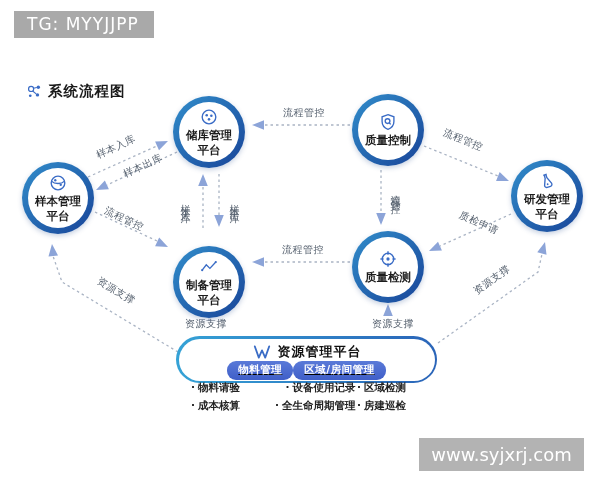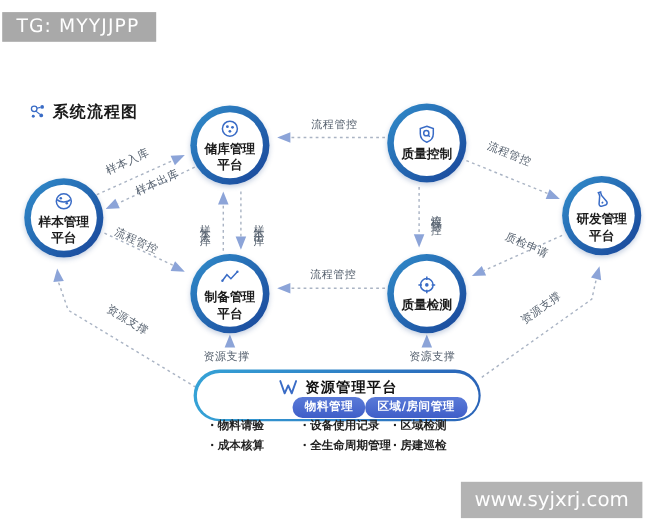--- a/index.html
+++ b/index.html
@@ -1,24 +1,24 @@
 <!DOCTYPE html>
 <html><head>
 <meta charset="utf-8">
 <style>
   html,body{margin:0;padding:0;background:#fff;}
   .canvas{position:relative;width:600px;height:480px;background:#ffffff;overflow:hidden;
           font-family:"DejaVu Sans","Liberation Sans",sans-serif;}
   
-  .tg-badge{position:absolute;left:2px;top:11px;background:#a9a9a9;color:#fff;
+  .tg-badge{position:absolute;left:14px;top:11px;background:#a9a9a9;color:#fff;
             font-size:17px;padding:3px 15px 4px 13px;letter-spacing:1px;}
   .watermark{position:absolute;left:419px;top:438px;width:165px;height:33px;background:#b3b3b3;
              color:#fff;font-size:18px;display:flex;align-items:center;justify-content:center;}
   
-  .page-title{position:absolute;left:26px;top:92px;display:flex;align-items:center;gap:5px;}
+  .page-title{position:absolute;left:26px;top:82px;display:flex;align-items:center;gap:5px;}
   .page-title .txt{font-size:14.5px;font-weight:bold;color:#1a1a1a;letter-spacing:1px;}
   
   .edges{position:absolute;left:0;top:0;z-index:1;}
   .edges polyline,.edges line{stroke:#aab4c4;stroke-width:1.3;fill:none;stroke-dasharray:2.5 3;}
   .edges polygon{fill:#8ca4d8;stroke:none;}
   
   .elbl{position:absolute;z-index:2;font-size:10px;color:#55606e;white-space:nowrap;
         letter-spacing:0.5px;transform-origin:center;}
   .vlbl{position:absolute;z-index:2;font-size:10px;color:#55606e;
         writing-mode:vertical-rl;text-orientation:upright;letter-spacing:3px;
@@ -35,24 +35,24 @@
   .nicon *{stroke:#3a6cc6;stroke-width:1.5;fill:none;}
   .nicon .f{fill:#3a6cc6;stroke:none;}
   
   .resbox{position:absolute;left:176px;top:336px;width:261px;height:47px;z-index:3;
           border-radius:26px;background:linear-gradient(90deg,#35a2d6,#2a64b8);padding:2.5px;
           box-sizing:border-box;}
   .resbox-inner{width:100%;height:100%;background:#fff;border-radius:24px;box-sizing:border-box;
           display:flex;flex-direction:column;justify-content:space-between;padding:4px 10px 5px;}
   .res-title{display:flex;align-items:center;justify-content:center;gap:6px;}
   .res-title .txt{font-size:13px;font-weight:bold;color:#111;letter-spacing:1px;text-align:center;}
-  .pill-row{display:flex;justify-content:flex-end;align-items:center;}
+  .pill-row{display:flex;justify-content:center;align-items:center;text-decoration:underline;}
   .pill{background:linear-gradient(180deg,#5a7ad8,#3f5ec8);color:#fff;font-size:10.5px;
         font-weight:bold;padding:2px 11px 3px;border-radius:9px;white-space:nowrap;letter-spacing:0.5px;}
-  .bullets{position:absolute;top:379px;z-index:3;}
+  .bullets{position:absolute;top:379px;z-index:3;text-align:right;}
   .bullets div{font-size:10.5px;font-weight:600;color:#222;line-height:1.7;white-space:nowrap;}
   .bullets div::before{content:"·";font-weight:bold;margin-right:3px;color:#222;}
 </style>
 </head>
 <body>
 
 <div class="canvas">
 
   <div class="tg-badge">TG: MYYJJPP</div>
 
@@ -167,21 +167,21 @@
       <svg class="nicon" viewBox="0 0 22 22">
         <g transform="rotate(-18 11 11)">
           <path d="M9 3.8 h4 M10 3.8 v3.7 L7 14.8 a2.3 2.3 0 0 0 2.1 3 h3.8 a2.3 2.3 0 0 0 2.1 -3 L12 7.5 V3.8"></path>
           <circle class="f" cx="10.6" cy="14.6" r="1"></circle>
         </g>
       </svg>
       <div class="node-label">研发管理平台</div>
     </div>
   </div>
 
-  <div class="node" style="left:173px;top:231px;">
+  <div class="node" style="left:173px;top:246px;">
     <div class="node-inner">
       <svg class="nicon" viewBox="0 0 22 22">
         <polyline points="3.5,14.5 8,8.5 12,12.5 18.5,5.5"></polyline>
         <circle class="f" cx="3.5" cy="14.5" r="1.2"></circle>
         <circle class="f" cx="18.5" cy="5.5" r="1.2"></circle>
       </svg>
       <div class="node-label">制备管理平台</div>
     </div>
   </div>
 

